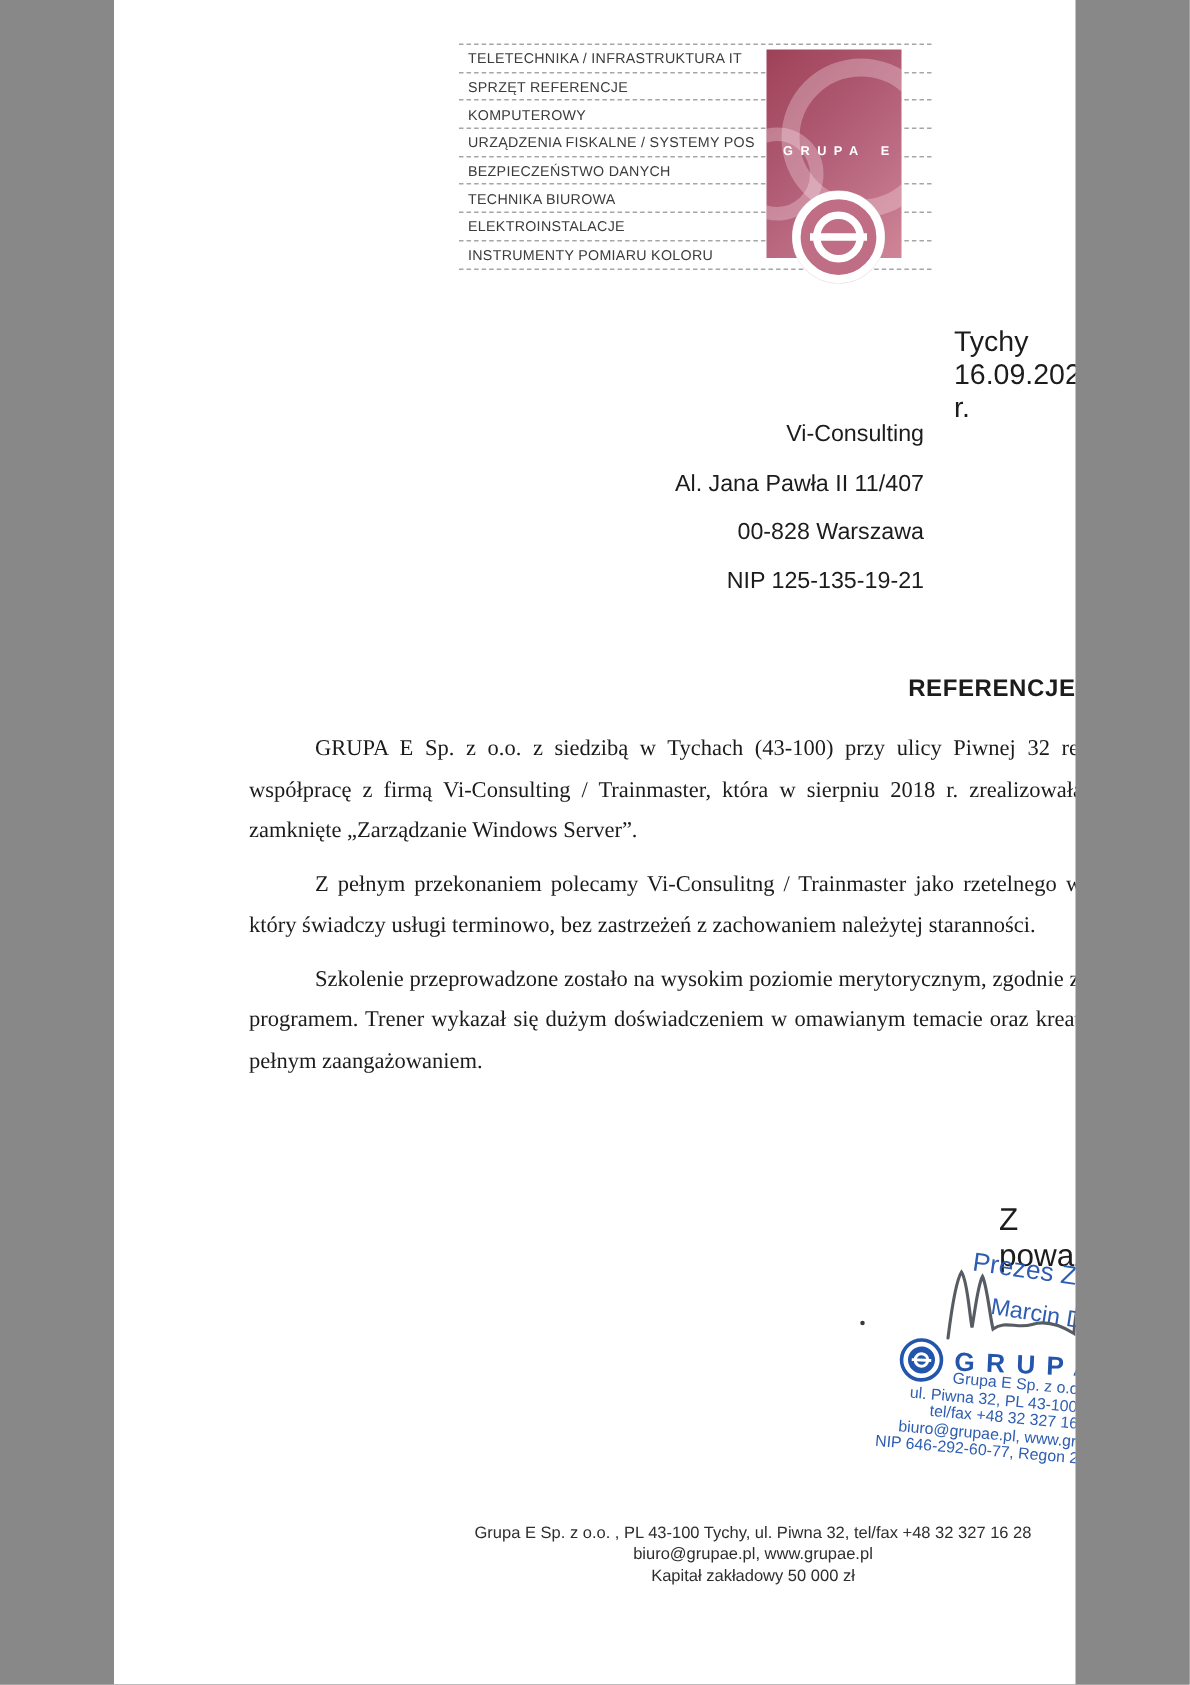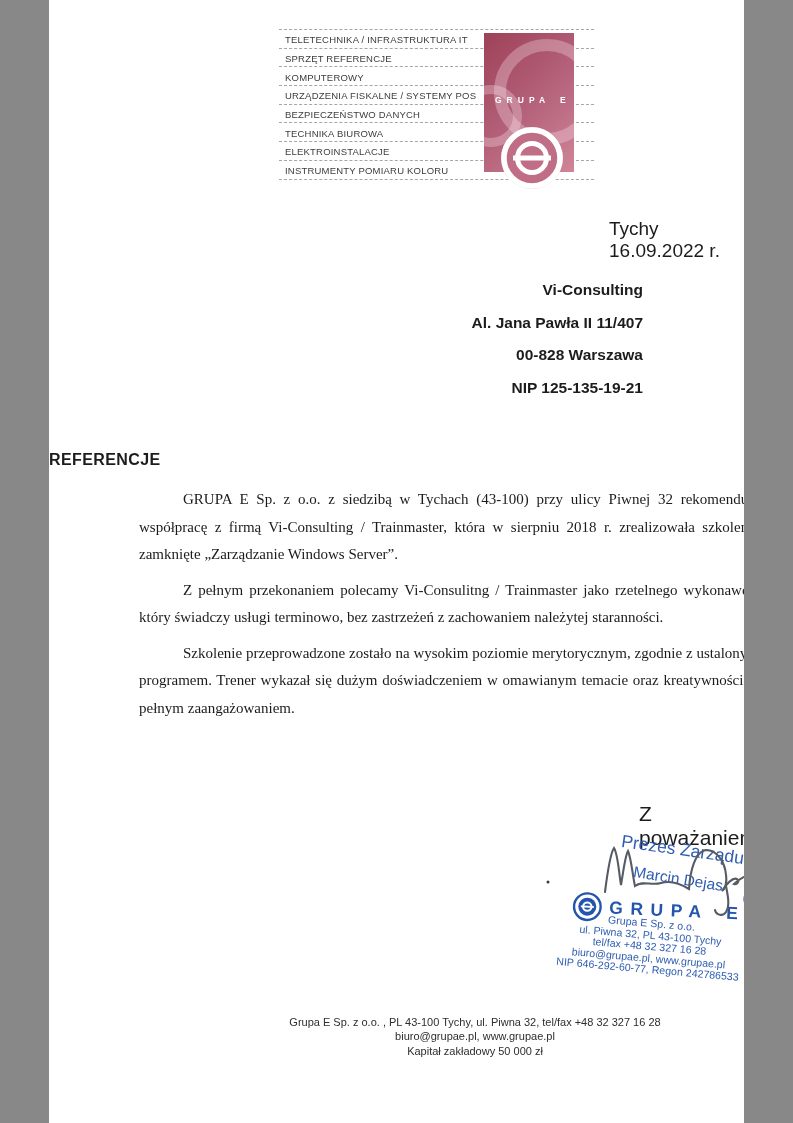--- a/index.html
+++ b/index.html
@@ -1,19 +1,19 @@
 <!DOCTYPE html>
 <html lang="pl"><head>
 <meta charset="utf-8">
 <style>
   * { margin:0; padding:0; box-sizing:border-box; }
   html,body { background:#888; }
   body { font-family:"Liberation Sans", sans-serif; }
   .page {
-    position:relative; width:695px; height:1123px; margin:0 auto;
+    position:relative; width:641px; height:1123px; margin:0 auto;
     background:#ffffff; overflow:hidden; color:#1c1c1c;
   }
 
   
   .services {
     position:absolute; left:230px; top:29px; width:315px;
     list-style:none; border-top:1px dashed #a6a6a6;
   }
   .services li {
     height:18.7px; display:flex; align-items:center;
@@ -39,26 +39,26 @@
     position:absolute; left:0; top:62px; width:100%;
     color:#fff; font-weight:bold; font-size:8.5px;
     letter-spacing:5px; word-spacing:3px; padding-left:11px; white-space:nowrap;
   }
   .e-badge { position:absolute; left:451px; top:126px; width:64px; height:64px; z-index:3; }
 
   
   .date { position:absolute; left:560px; top:218px; font-size:19px; }
   .recipient {
     position:absolute; right:101px; top:274px; text-align:right;
-    font-weight:bold; font-size:15.5px; line-height:32.5px;
+    font-weight:normal; font-size:15.5px; line-height:32.5px;
   }
 
   
   .title {
-    position:absolute; left:0; top:451px; width:100%; text-align:left;
+    position:absolute; left:0; top:451px; width:100%; text-align:right;
     font-weight:bold; font-size:16px; letter-spacing:.4px;
   }
   .body-text { position:absolute; left:90px; top:486px; width:620px; }
   .body-text p {
     font-size:15px; line-height:27.5px; text-align:justify;
     text-indent:44px; margin-bottom:8px; color:#1b1b1b;font-family:Liberation Serif, serif;
   }
   .closing { position:absolute; left:590px; top:802px; font-size:21px; }
 
   

